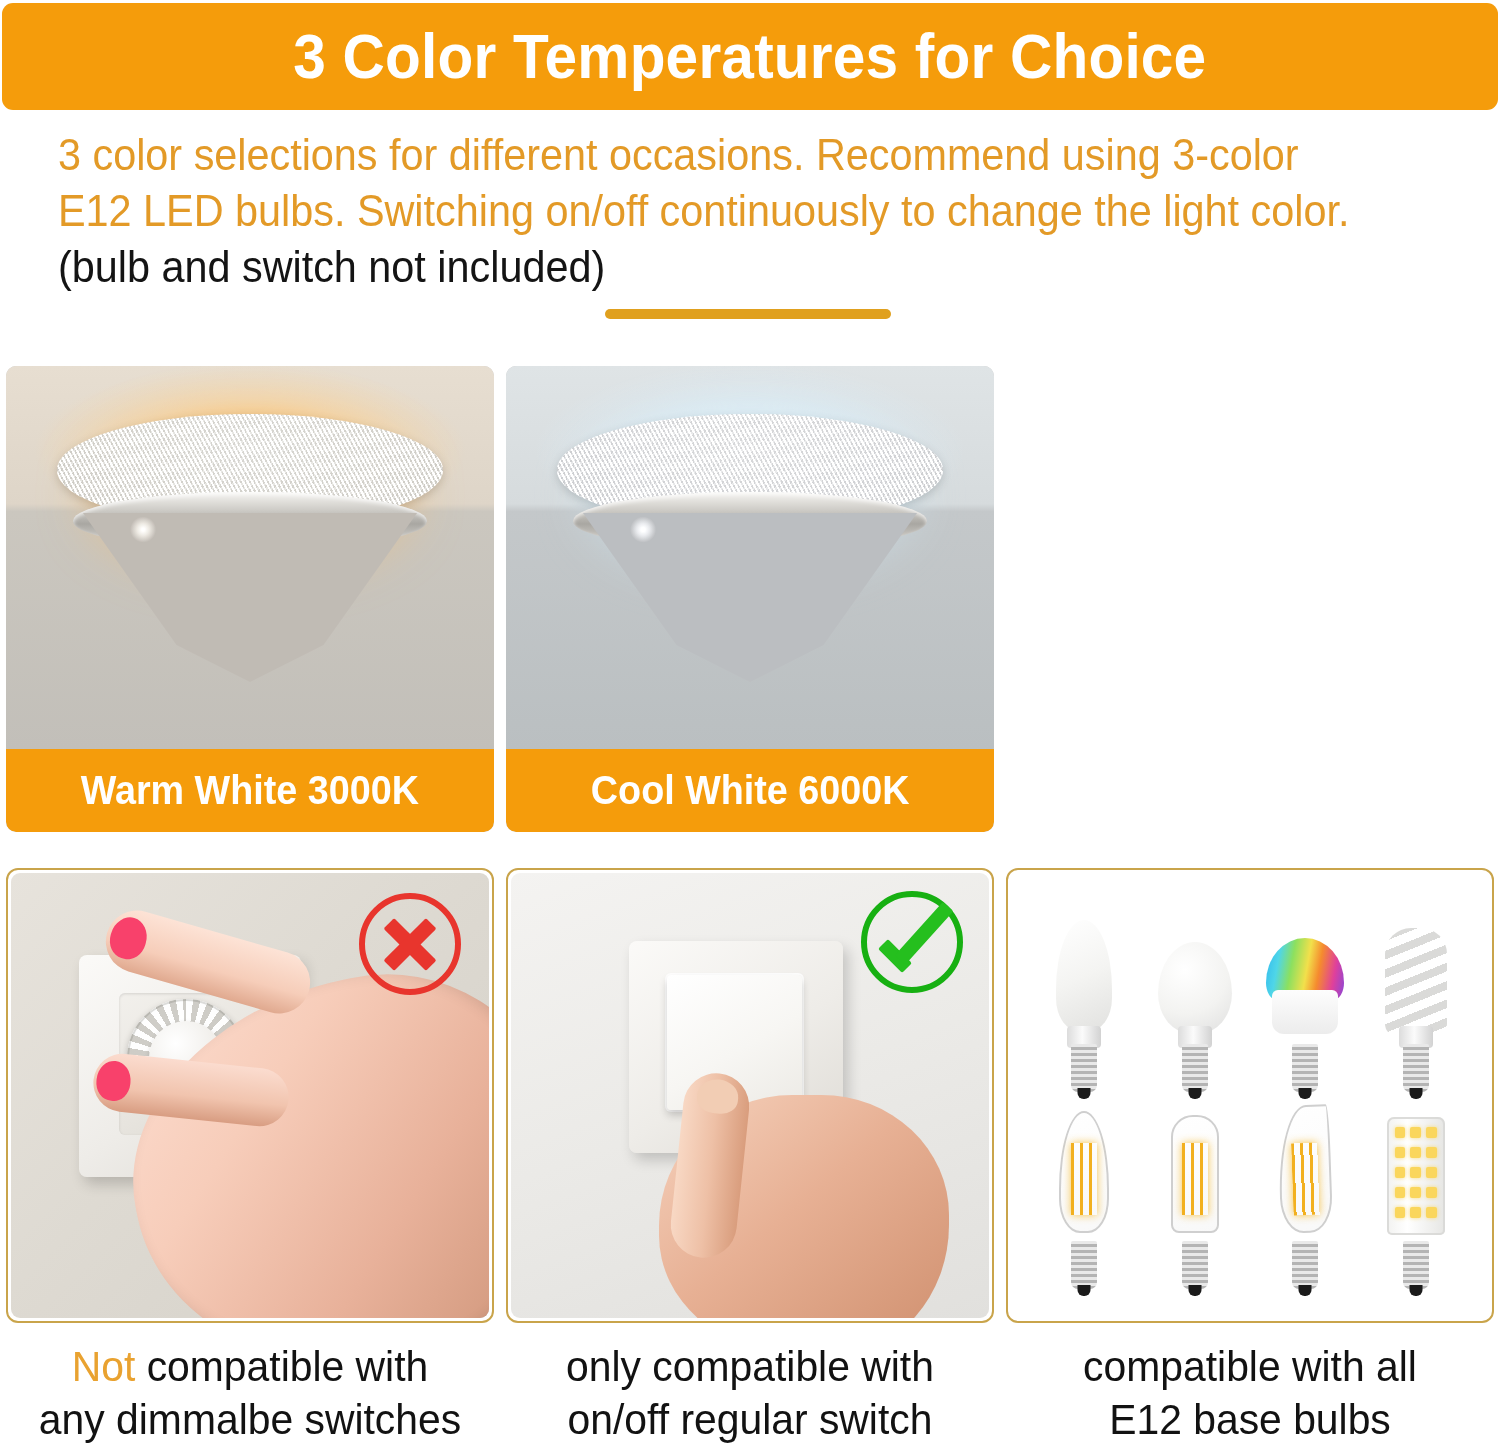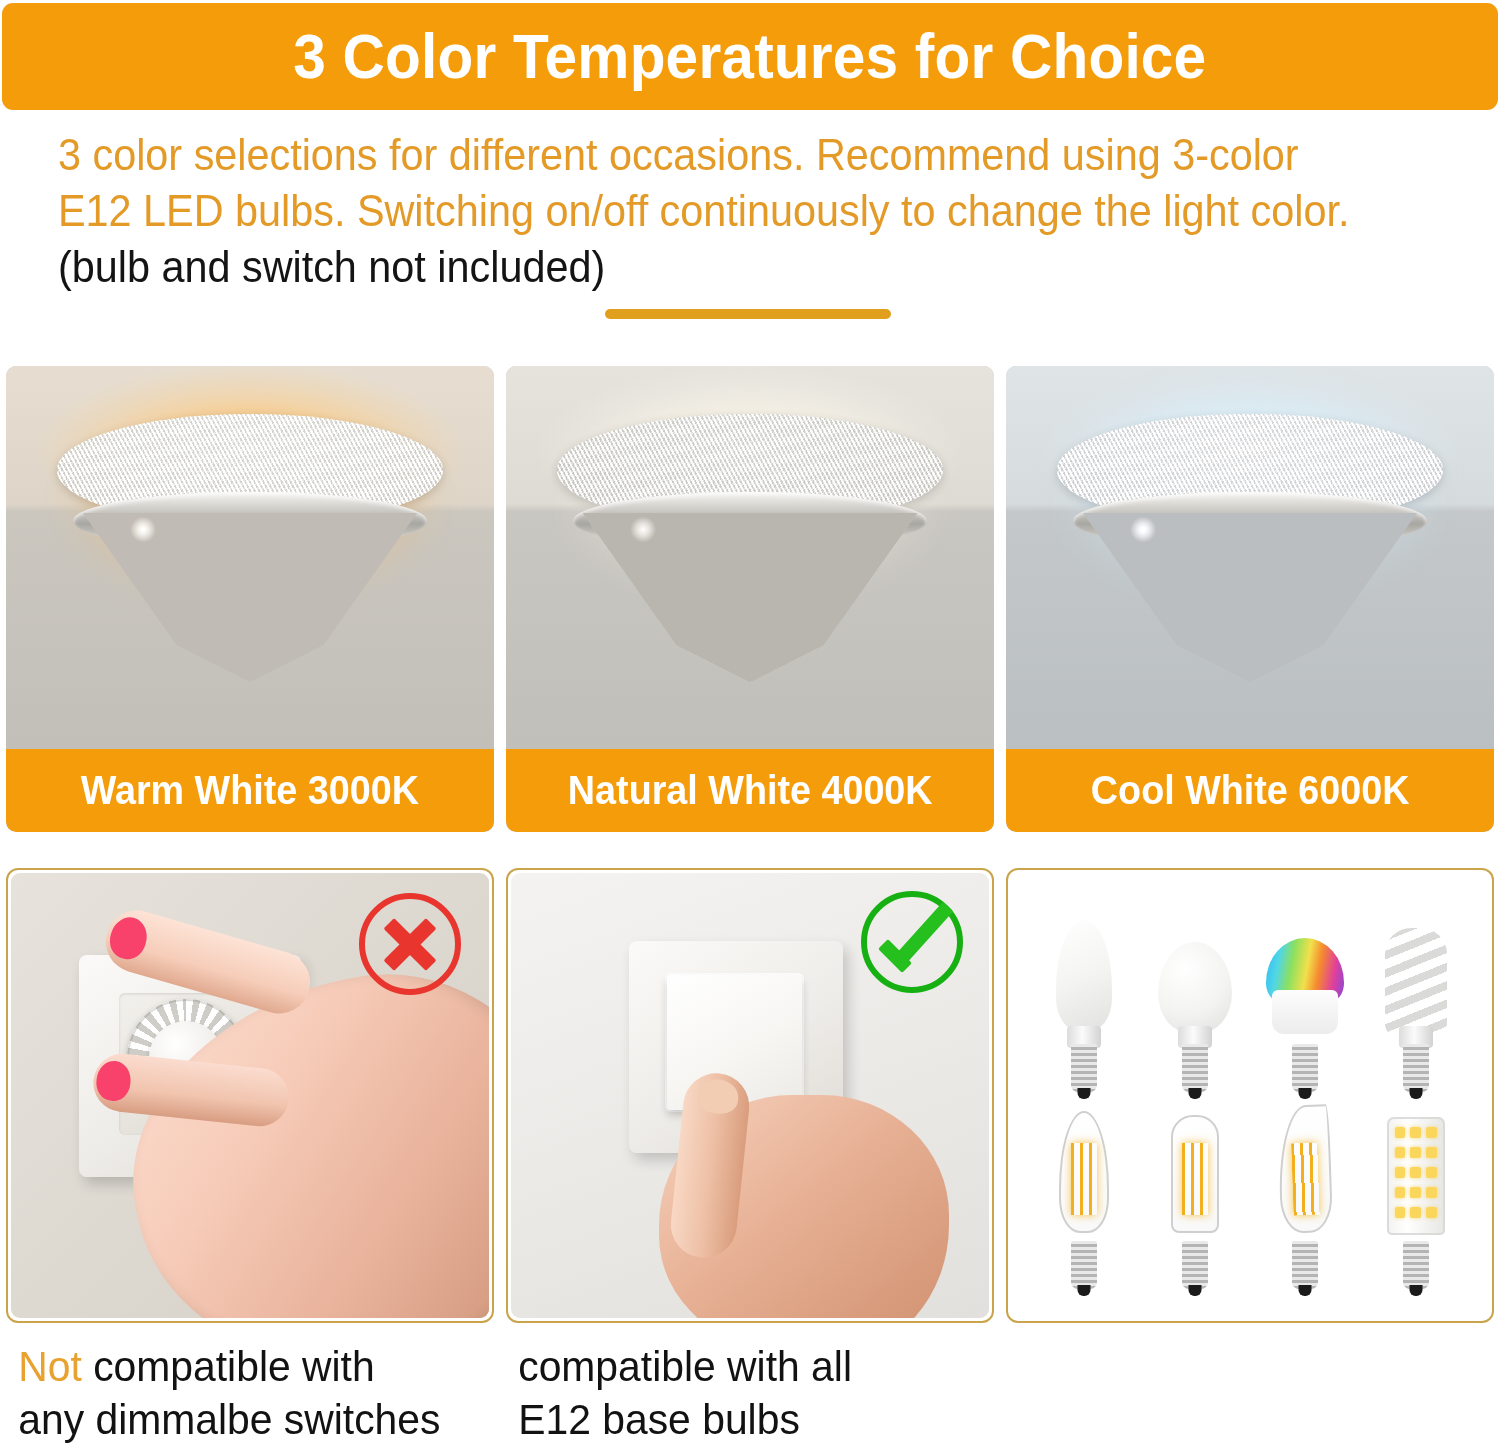--- a/index.html
+++ b/index.html
@@ -341,21 +341,21 @@
   .g-corn .chips i {
     display:block; background:#FAD65C; border-radius:2px; height:11px;
     box-shadow:0 0 4px rgba(250,214,92,.8);
   }
 
   
   .caption-row {
     position:absolute; left:6px; top:1330px; width:1488px; height:113px;
     display:flex; gap:12px;
   }
-  .caption { width:488px; text-align:left; padding-top:10px; }
+  .caption { width:488px; text-align:center; padding-top:10px; }
   .caption div {
     font-size:43px; line-height:53px; color:#121212;
     transform:scaleX(0.95); white-space:nowrap;
   }
   .caption .hl { color:#E9A230; }
 </style>
 </head>
 <body>
 
 <div class="page">
@@ -382,35 +382,20 @@
             <div class="fx-band"></div>
             <div class="fx-cone"></div>
           </div>
         </div>
       </div>
       <div class="photo-label">
         <span>Warm White 3000K</span>
       </div>
     </div>
 
-    <div class="photo-card">
-      <div class="photo-img">
-        <div class="room natural">
-          <div class="fixture">
-            <div class="fx-glow"></div>
-            <div class="fx-top"></div>
-            <div class="fx-band"></div>
-            <div class="fx-cone"></div>
-          </div>
-        </div>
-      </div>
-      <div class="photo-label">
-        <span>Natural White 4000K</span>
-      </div>
-    </div>
 
     <div class="photo-card">
       <div class="photo-img">
         <div class="room cool">
           <div class="fixture">
             <div class="fx-glow"></div>
             <div class="fx-top"></div>
             <div class="fx-band"></div>
             <div class="fx-cone"></div>
           </div>
@@ -528,18 +513,22 @@
     </div>
 
   </div>
 
   <div class="caption-row">
     <div class="caption">
       <div><span class="hl">Not</span> <span>compatible with</span></div>
       <div>any dimmalbe switches</div>
     </div>
     <div class="caption">
+      <div>only compatible with</div>
+      <div>on/off regular switch</div>
+    </div>
+    <div class="caption">
       <div>compatible with all</div>
       <div>E12 base bulbs</div>
     </div>
   </div>
 
 </div>
 
 </body></html>

